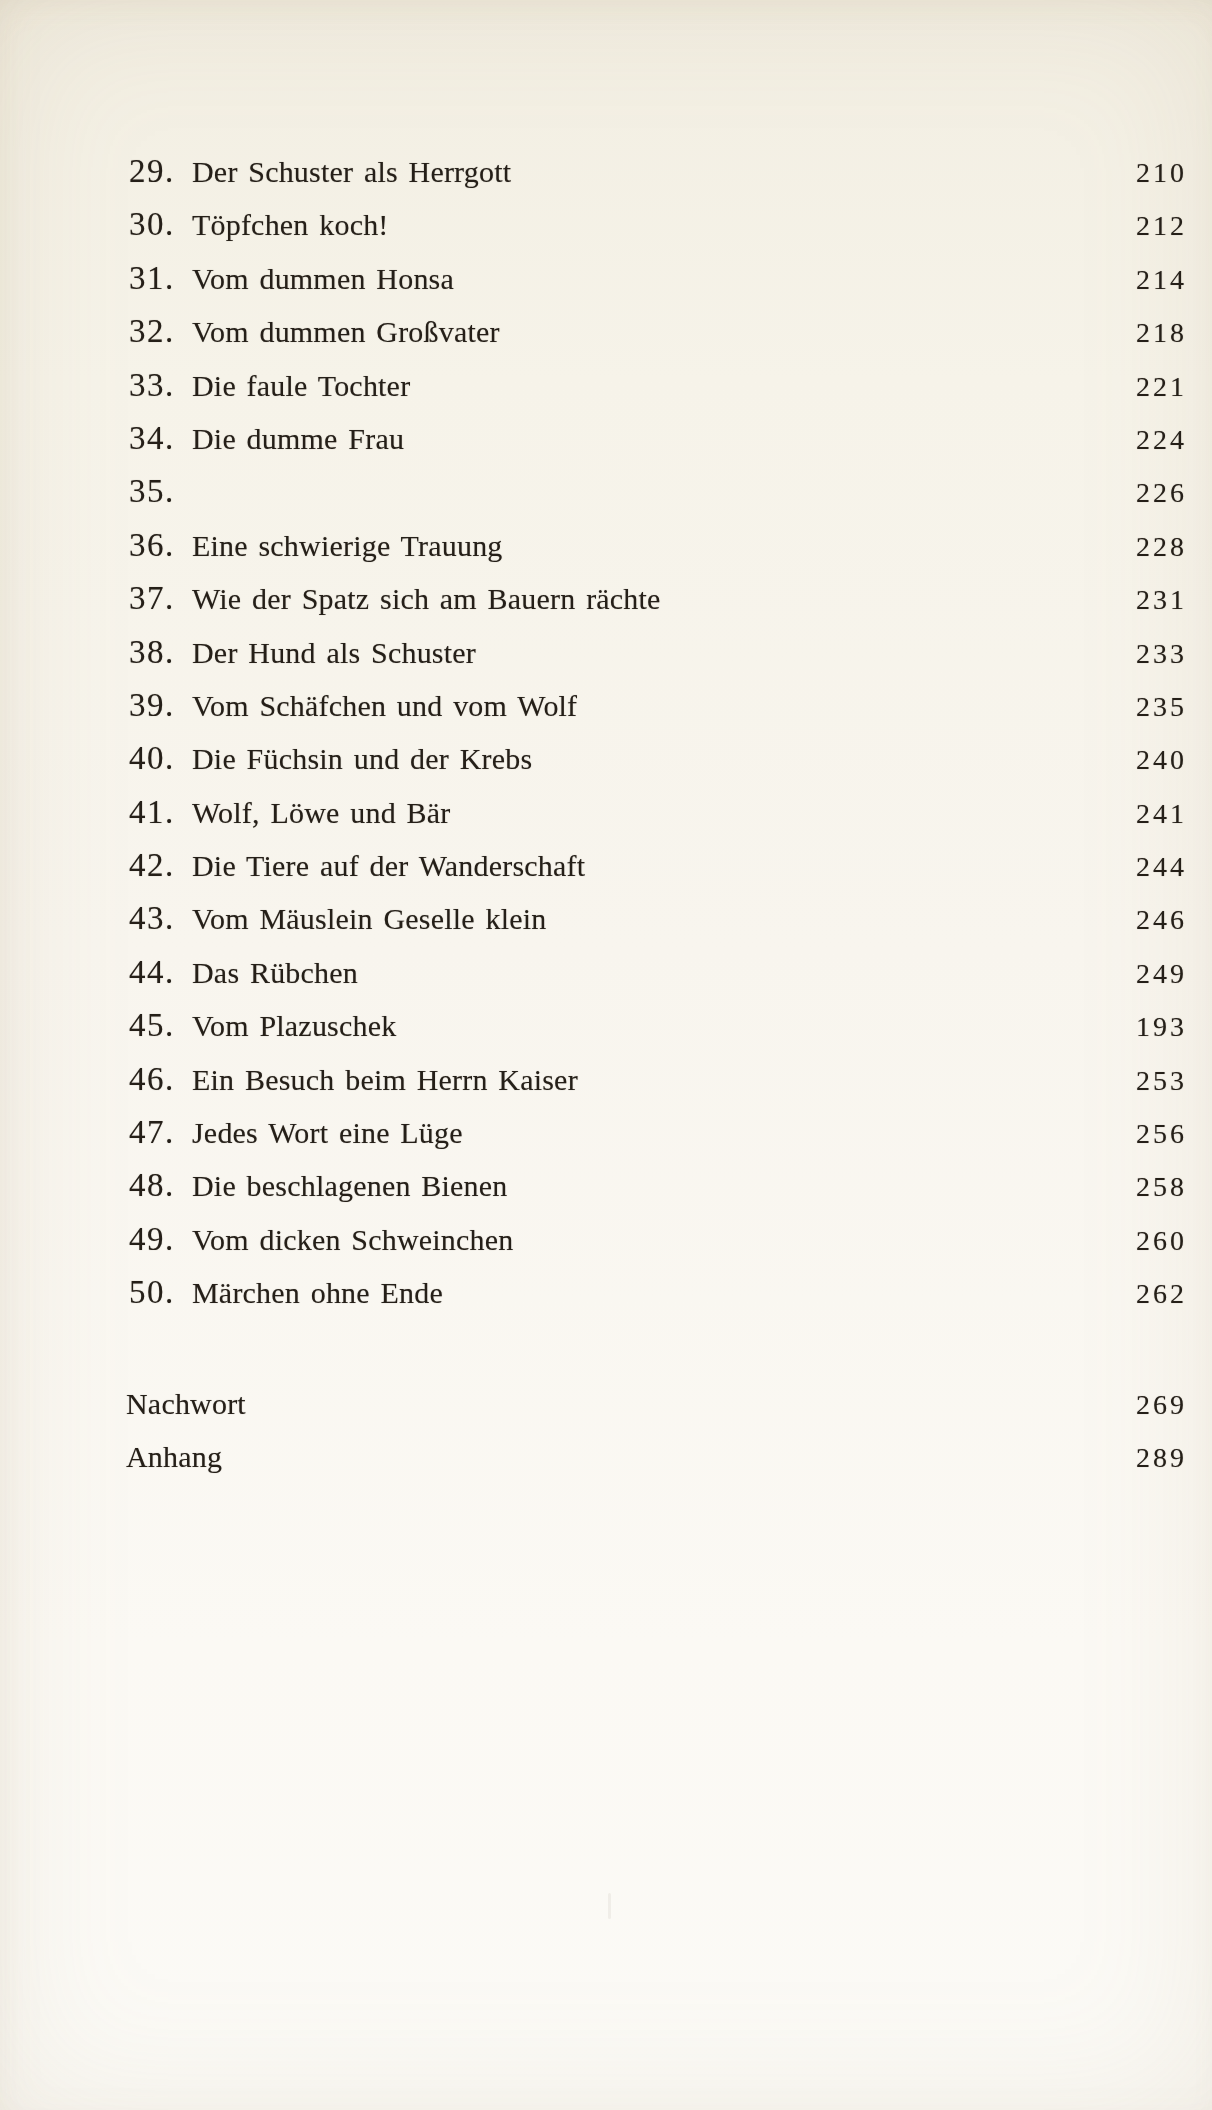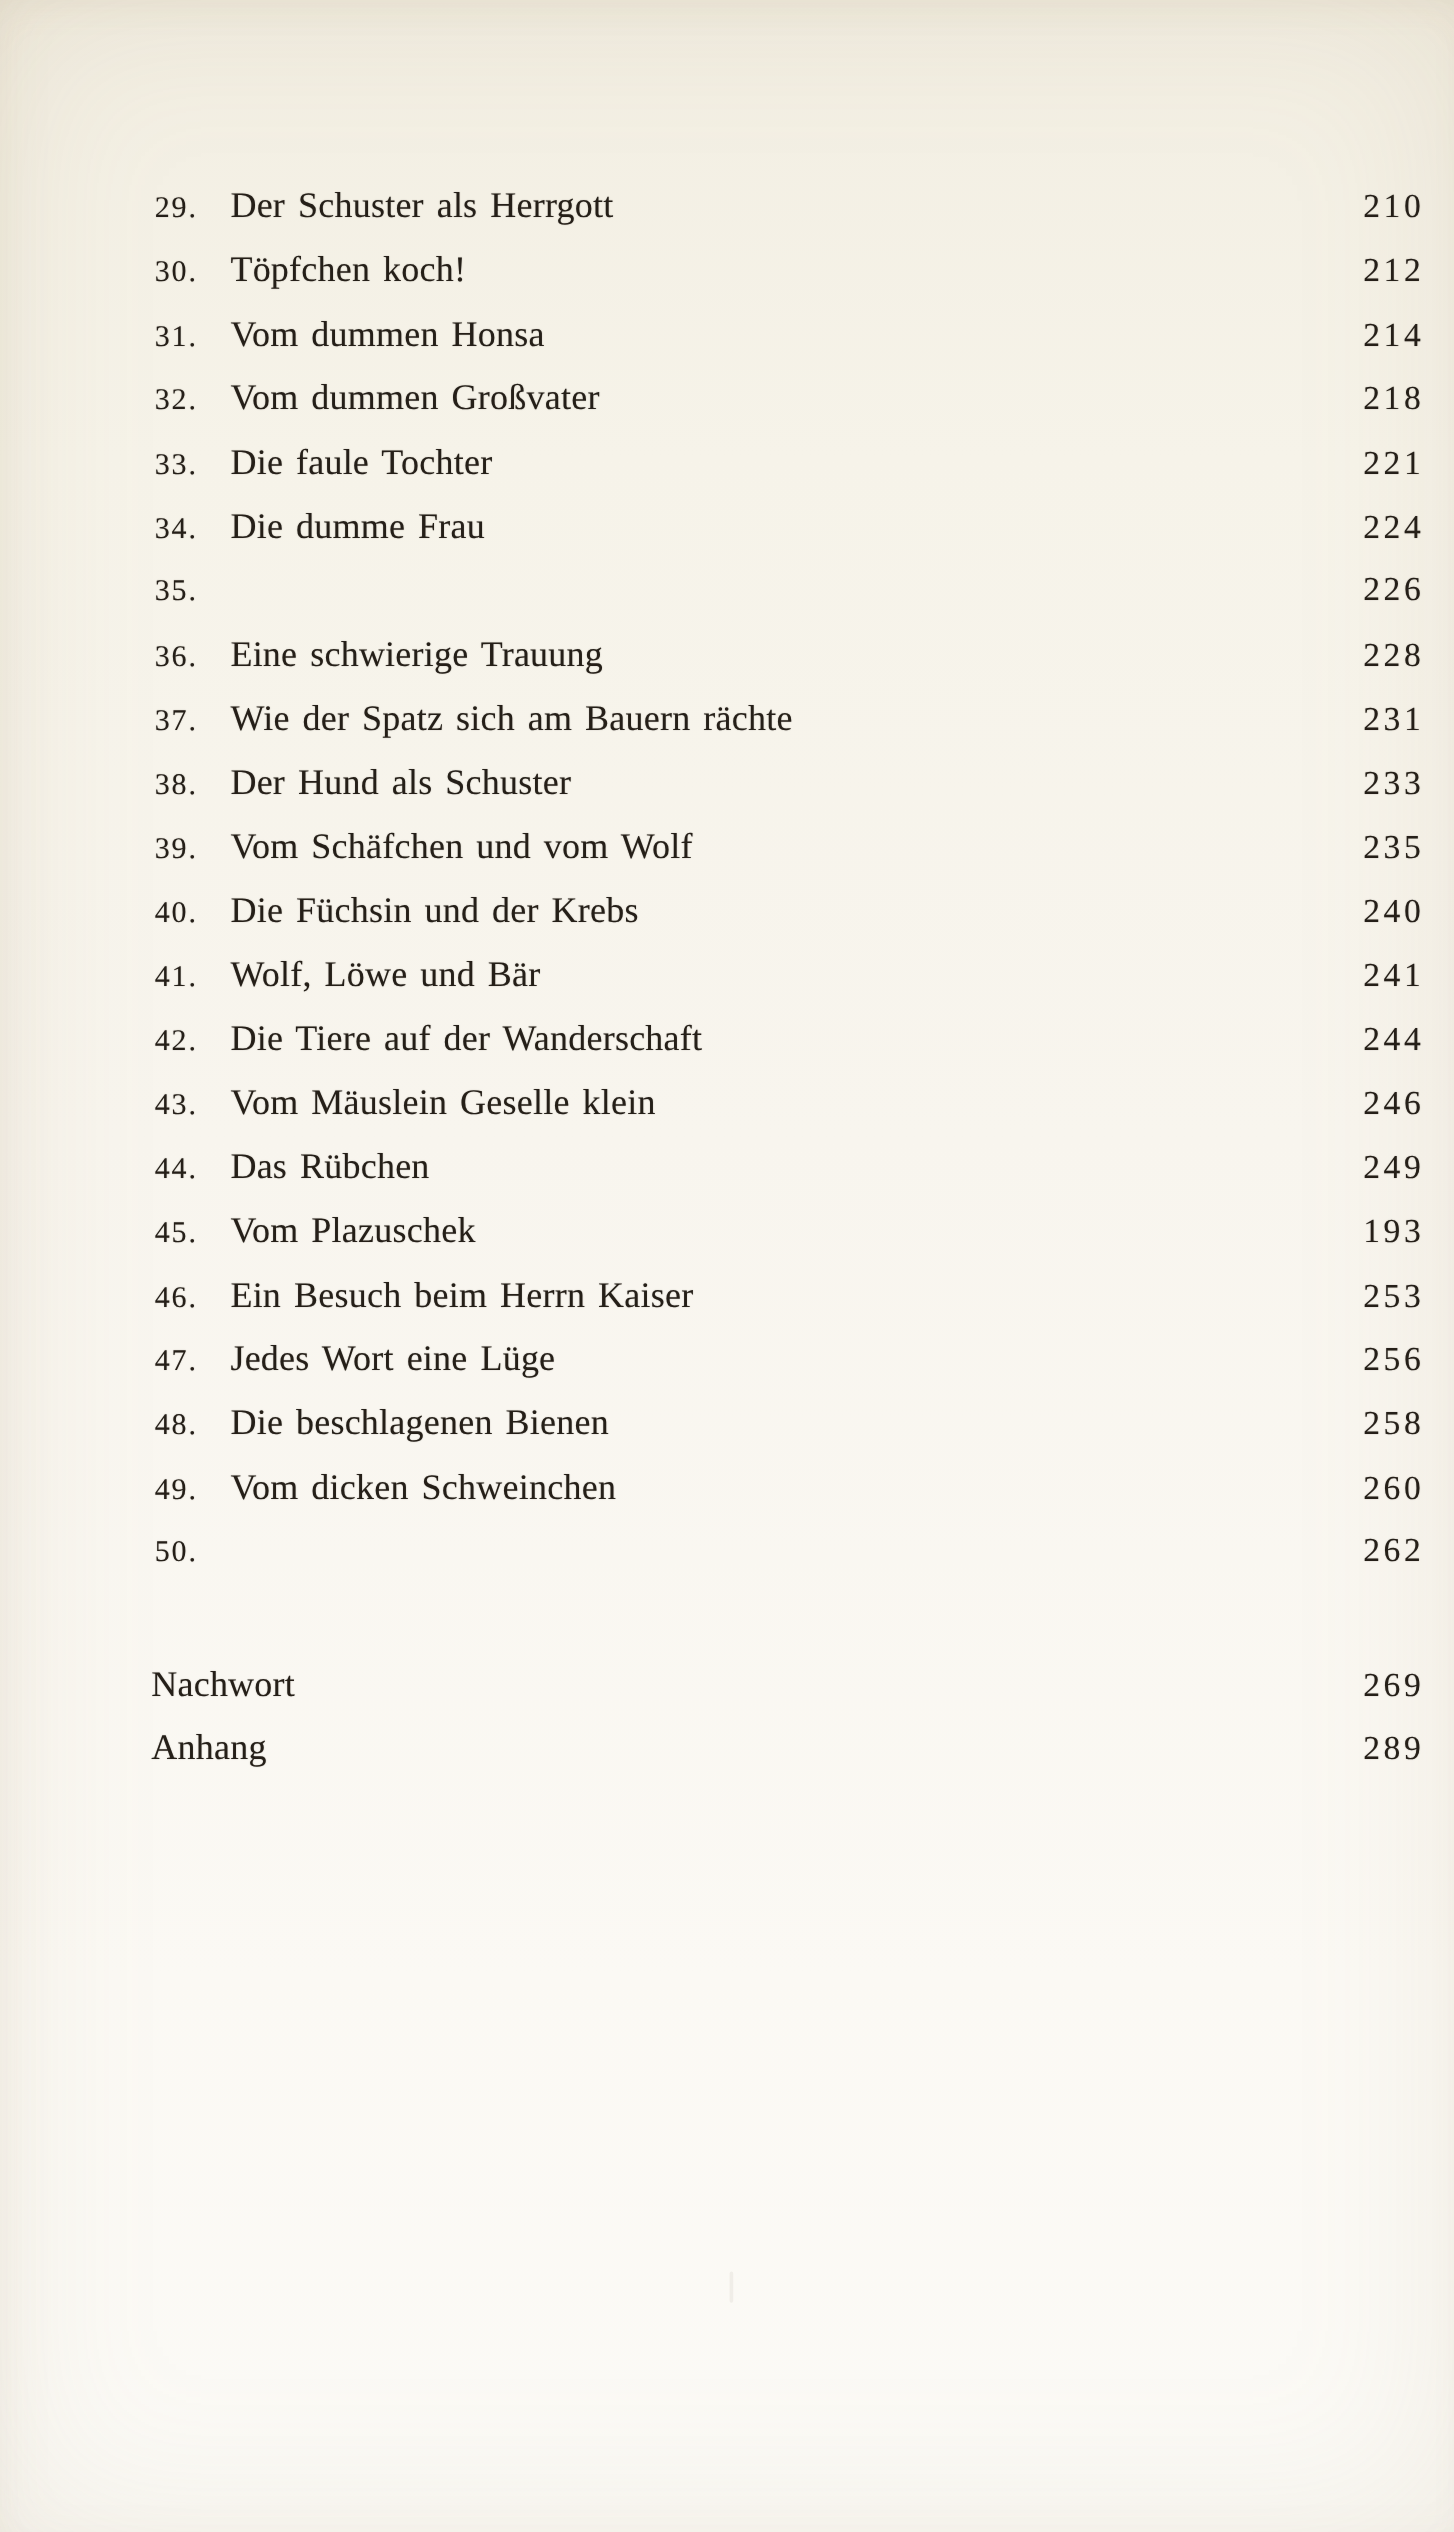--- a/index.html
+++ b/index.html
@@ -43,21 +43,21 @@
     align-items: baseline;
     height: 53.4px;
     padding: 0 25px 0 129px;
     white-space: nowrap;
   }
   .toc-row span {
     line-height: 53.4px;
   }
   .entry-num {
     flex: 0 0 63px;
-    font-size: 25px;
+    font-size: 33px;
     letter-spacing: 1.5px;
     font-feature-settings: "onum" 1;
     text-shadow: 0 0 1px rgba(40, 33, 25, 0.38);
   }
   .entry-title {
     font-size: 30px;
     letter-spacing: 0.2px;
     word-spacing: 3px;
     text-shadow: 0 0 1px rgba(40, 33, 25, 0.38);
   }
@@ -216,20 +216,21 @@
   </li>
 
   <li class="toc-row">
     <span class="entry-num">49.</span>
     <span class="entry-title">Vom dicken Schweinchen</span>
     <span class="entry-page">260</span>
   </li>
 
   <li class="toc-row">
     <span class="entry-num">50.</span>
+    <span class="entry-title">Märchen ohne Ende</span>
     <span class="entry-page">262</span>
   </li>
 </ol>
   <ul class="backmatter-list" id="backmatter-list">
   <li class="toc-row">
     <span class="entry-title">Nachwort</span>
     <span class="entry-page">269</span>
   </li>
 
   <li class="toc-row">

